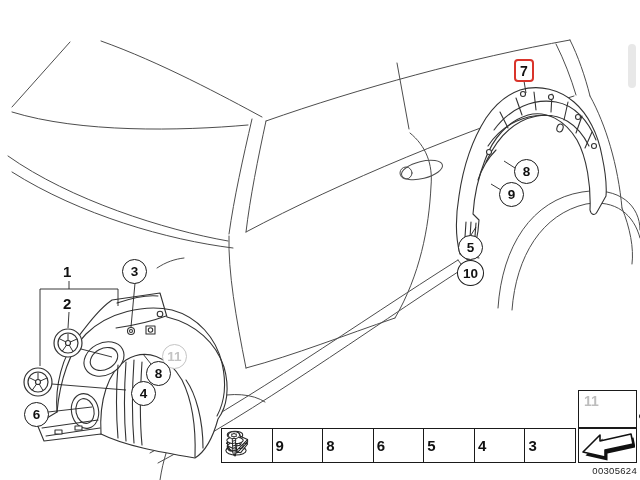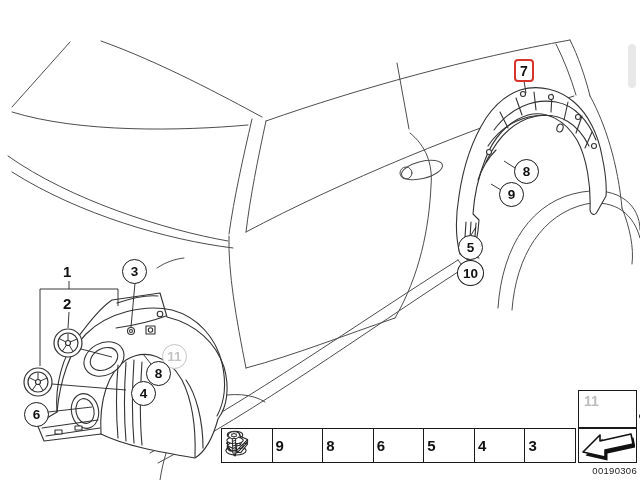--- a/index.html
+++ b/index.html
@@ -287,17 +287,17 @@
 
   <div class="arrowbox">
     <svg width="56" height="32" viewBox="0 0 56 32">
       <g transform="translate(2.5,3.5)">
         <path d="M4,23 L21,6 L21,12 L52,5 L54,15 L26,21 L26,28 Z" fill="#111"></path>
       </g>
       <path d="M4,23 L21,6 L21,12 L52,5 L54,15 L26,21 L26,28 Z" fill="#fff" stroke="#111" stroke-width="1.6" stroke-linejoin="round"></path>
     </svg>
   </div>
 
-  <div class="partnum">00190306</div>
+  <div class="partnum">00305624</div>
 
   <div class="scrollthumb"></div>
 
 </div>
 
 </body></html>

